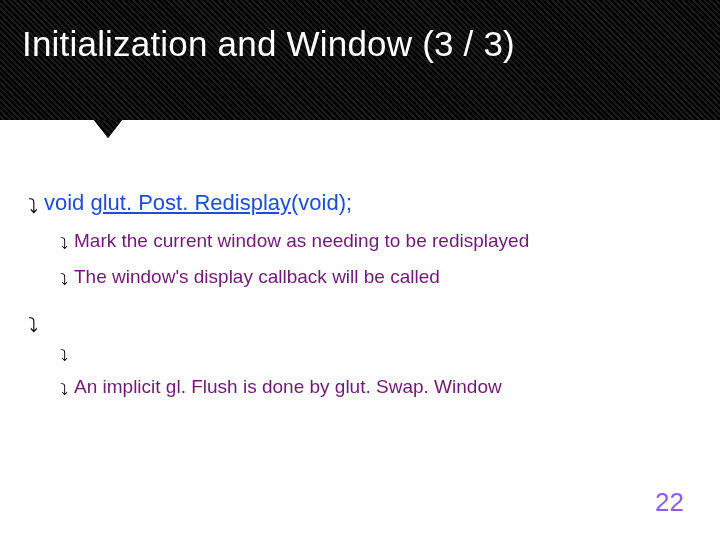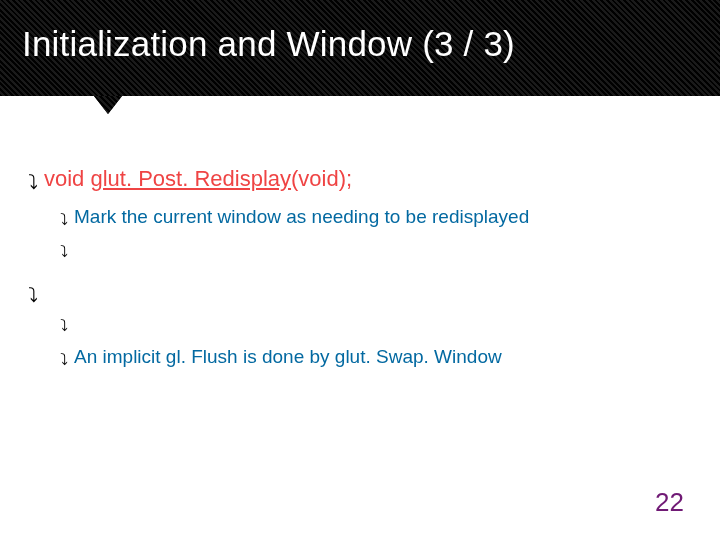--- a/index.html
+++ b/index.html
@@ -6,21 +6,21 @@
   body {
     width: 720px;
     height: 540px;
     background: #ffffff;
     font-family: Arial, Helvetica, sans-serif;
     position: relative;
     overflow: hidden;
   }
   .header {
     width: 100%;
-    height: 96px;
+    height: 120px;
     background-color: #000;
     background-image: repeating-linear-gradient(
       45deg,
       #000 0px,
       #000 2px,
       #1a1a1a 2px,
       #1a1a1a 4px
     );
     position: relative;
     padding: 24px 22px 16px 22px;
@@ -76,35 +76,35 @@
   .bullet-icon-sm {
     flex-shrink: 0;
     margin-right: 6px;
     font-size: 16px;
     line-height: 1;
     position: relative;
     top: 2px;
   }
   .l1-text {
     font-size: 22px;
-    color: #ef4444;
+    color: #1d4ed8;
   }
   .l2-text {
     font-size: 19px;
-    color: #0369a1;
+    color: #701a75;
   }
   .func {
     text-decoration: underline;
   }
   .page-num {
     position: absolute;
     bottom: 22px;
     right: 36px;
     font-size: 26px;
-    color: #701a75;
+    color: #8b5cf6;
   }
 </style>
 </head>
 <body>
 
 <div class="header">
   <div class="title">Initialization and Window (3 / 3)</div>
   <div class="notch-block"></div>
 </div>
 
@@ -117,20 +117,21 @@
     </span>
   </div>
 
   <div class="bullet-l2">
     <span class="bullet-icon-sm">⤵</span>
     <span class="l2-text">Mark the current window as needing to be redisplayed</span>
   </div>
 
   <div class="bullet-l2">
     <span class="bullet-icon-sm">⤵</span>
+    <span class="l2-text">The window's display callback will be called</span>
   </div>
 
   <div class="bullet-l1 gap-before">
     <span class="bullet-icon">⤵</span>
   </div>
 
   <div class="bullet-l2">
     <span class="bullet-icon-sm">⤵</span>
   </div>
 

